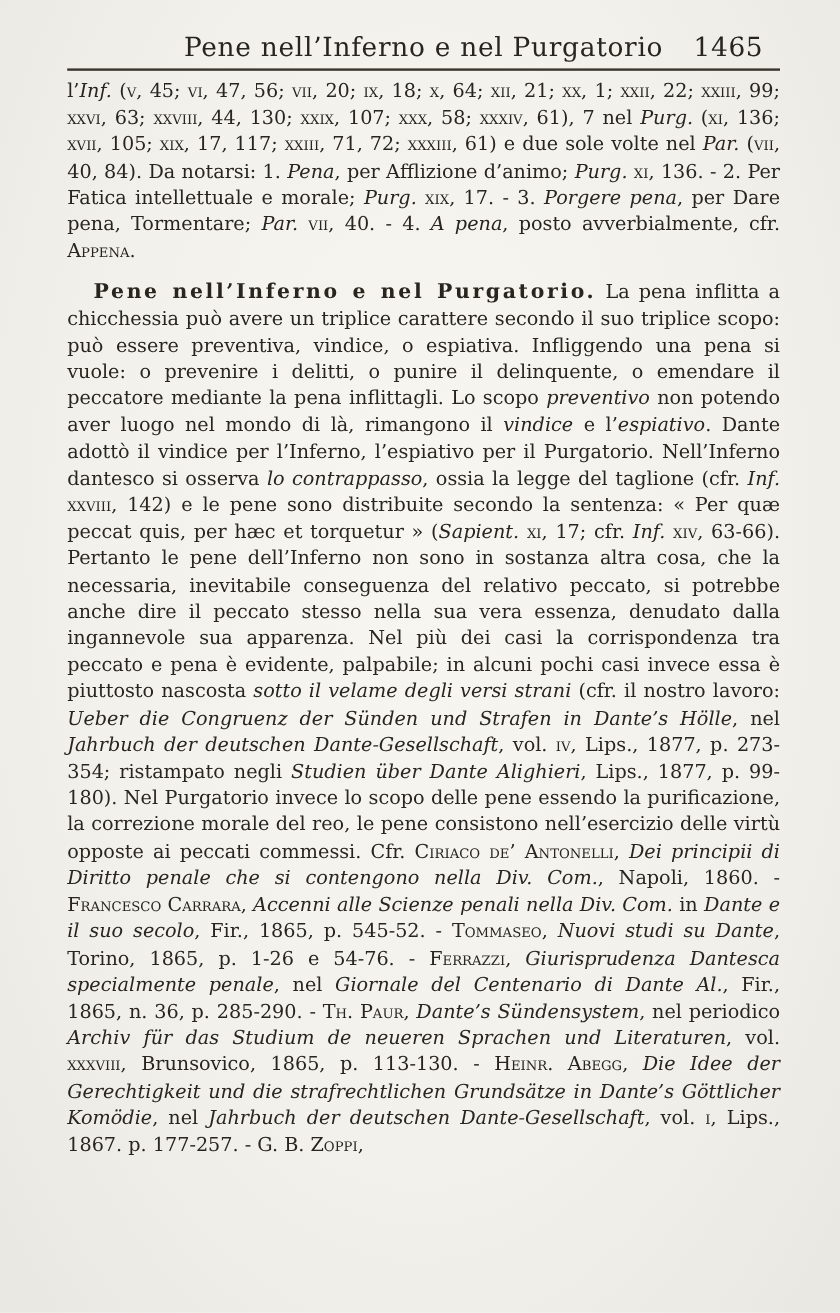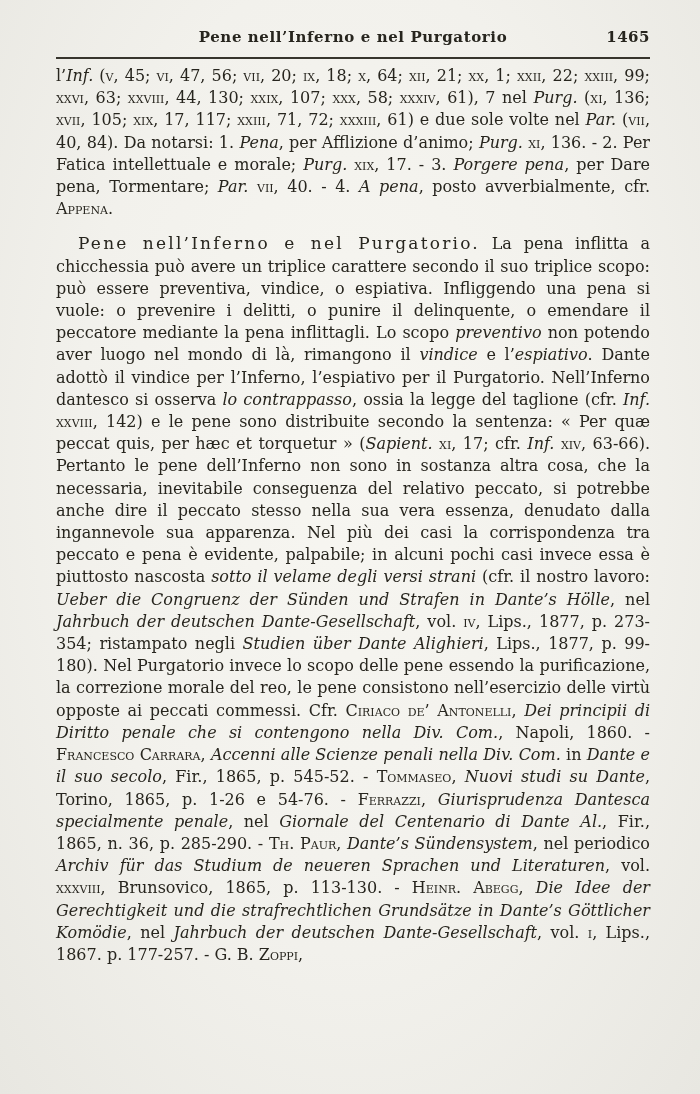--- a/index.html
+++ b/index.html
@@ -14,35 +14,35 @@
   }
   .page {
     position: relative;
     width: 700px;
     height: 1094px;
     padding: 28px 50px 0 56px;
   }
   .running-head {
     position: relative;
     height: 24px;
-    font-weight: bold;
-    font-size: 15px;
+    font-weight: normal;
+    font-size: 22px;
   }
   .head-title {
     position: absolute;
     left: 0;
     right: 0;
     top: 0;
     text-align: center;
     letter-spacing: 0.6px;
     white-space: nowrap;
   }
   .head-page {
     position: absolute;
-    right: 0;
+    right: 14px;
     top: 0;
     letter-spacing: 0.5px;
   }
   .head-rule {
     height: 2px;
     background: #37352d;
     margin-top: 5px;
   }
   .body-text {
     margin-top: 6px;
@@ -50,21 +50,21 @@
     line-height: 22.2px;
     text-align: justify;
     text-justify: inter-word;
   }
   p.para { margin: 0; padding: 0; }
   p.entry { margin-top: 12px; text-indent: 22px; }
   .run-r { font-style: normal; }
   .run-i { font-style: italic; }
   .run-sc { font-variant: small-caps; }
   .run-b {
-    font-weight: normal;
+    font-weight: bold;
     font-size: 17px;
     letter-spacing: 2.2px;
   }
 </style>
 </head>
 <body>
 
 <div class="page">
 
   <div class="running-head">

